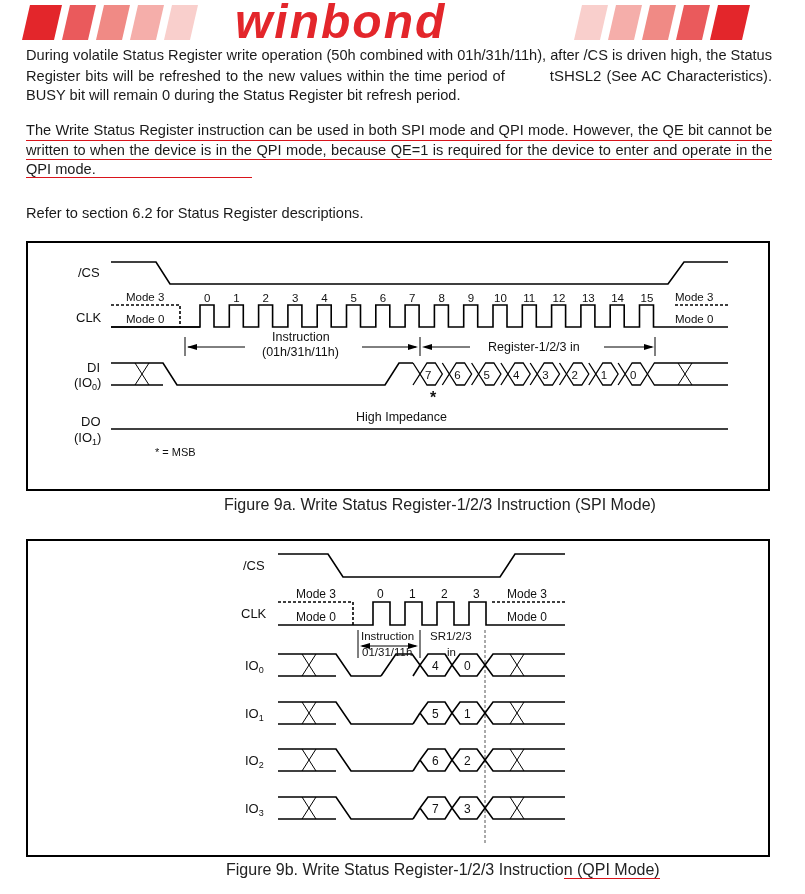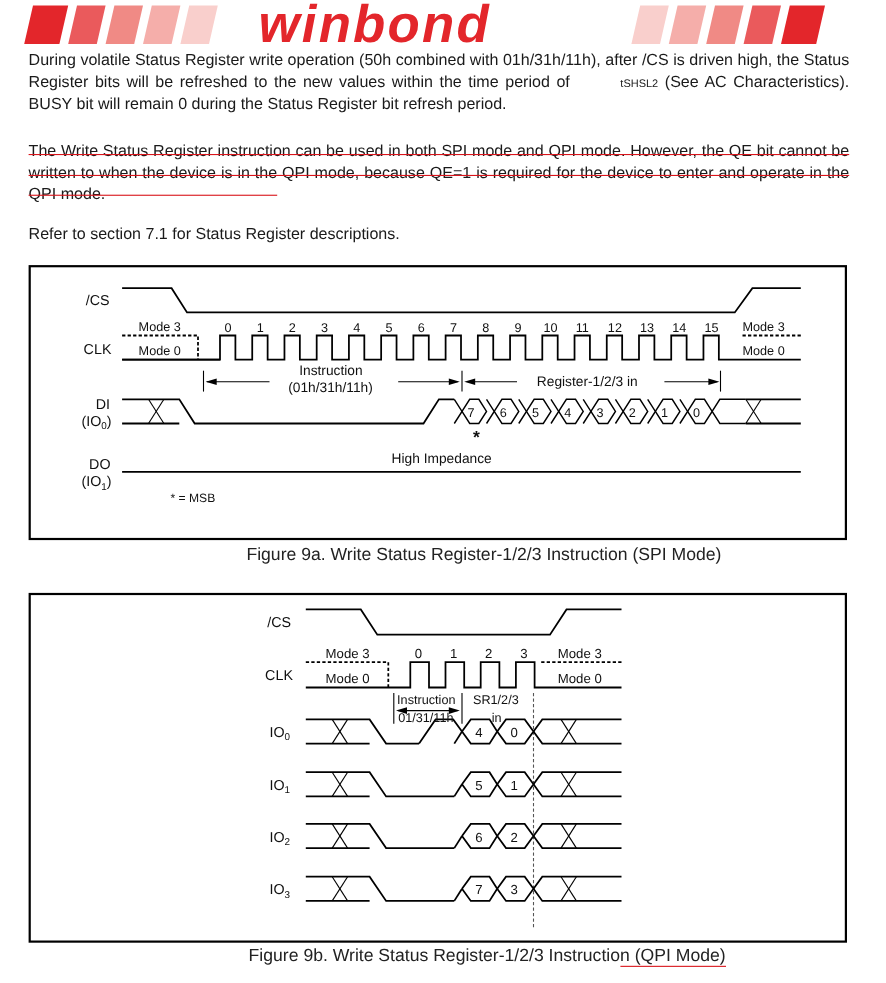--- a/index.html
+++ b/index.html
@@ -1,19 +1,19 @@
 <!DOCTYPE html>
 <html><head>
 <meta charset="utf-8">
 <style>
   html,body{margin:0;padding:0;background:#fff;}
   body{width:805px;height:894px;position:relative;overflow:hidden;font-family:"Liberation Sans",sans-serif;color:#111;}
   .logo{position:absolute;left:0;top:0;width:805px;height:46px;}
   .para{position:absolute;left:26px;width:746px;font-size:14.6px;line-height:19.5px;text-align:justify;color:#1a1a1a;}
-  .para span.sub{font-size:10px;margin-left:40px;}
+  .para span.sub{font-size:15px;margin-left:40px;}
   .ul{position:absolute;height:0;border-top:1.3px solid #d9141b;}
   .fig{position:absolute;left:26px;width:744px;border:2px solid #000;box-sizing:border-box;}
   .cap{position:absolute;font-size:16px;color:#222;}
   svg text{font-family:"Liberation Sans",sans-serif;fill:#111;}
 </style>
 </head>
 <body>
 
 <svg class="logo" viewBox="0 0 805 46">
   <g>
@@ -28,26 +28,26 @@
     <polygon points="582,5 608,5 600,40 574,40" fill="#f9cfcc"></polygon>
     <polygon points="616,5 642,5 634,40 608,40" fill="#f5aeaa"></polygon>
     <polygon points="650,5 676,5 668,40 642,40" fill="#f08a85"></polygon>
     <polygon points="684,5 710,5 702,40 676,40" fill="#ea5a5c"></polygon>
     <polygon points="718,5 750,5 742,40 710,40" fill="#e3262b"></polygon>
   </g>
 </svg>
 
 <div class="para" style="top:46px"><span>During volatile Status Register write operation (50h combined with 01h/31h/11h), after /CS is driven high, the Status Register bits will be refreshed to the new values within the time period of </span><span class="sub">tSHSL2</span><span> (See AC Characteristics). BUSY bit will remain 0 during the Status Register bit refresh period.</span></div>
 
-<div class="para" style="top:129px">The Write Status Register instruction can be used in both SPI mode and QPI mode. However, the QE bit cannot be written to when the device is in the QPI mode, because QE=1 is required for the device to enter and operate in the QPI mode.</div>
+<div class="para" style="top:121px">The Write Status Register instruction can be used in both SPI mode and QPI mode. However, the QE bit cannot be written to when the device is in the QPI mode, because QE=1 is required for the device to enter and operate in the QPI mode.</div>
 <div class="ul" style="left:26px;top:140px;width:746px"></div>
 <div class="ul" style="left:26px;top:159px;width:746px"></div>
 <div class="ul" style="left:26px;top:177px;width:226px"></div>
 
-<div class="para" style="top:204px">Refer to section 7.1 for Status Register descriptions.</div>
+<div class="para" style="top:204px">Refer to section 6.2 for Status Register descriptions.</div>
 
 <div class="fig" style="top:241px;height:250px"></div>
 <svg style="position:absolute;left:0;top:0" width="805" height="894">
   <g stroke="#000" stroke-width="1.6" fill="none">
 
     <polyline points="111,262 156,262 170,284 668,284 684,262 728,262"></polyline>
 
     <polyline points="111,305 180,305 180,327" stroke-dasharray="3,2"></polyline>
     <polyline points="675,305 728,305" stroke-dasharray="3,2"></polyline>
 

